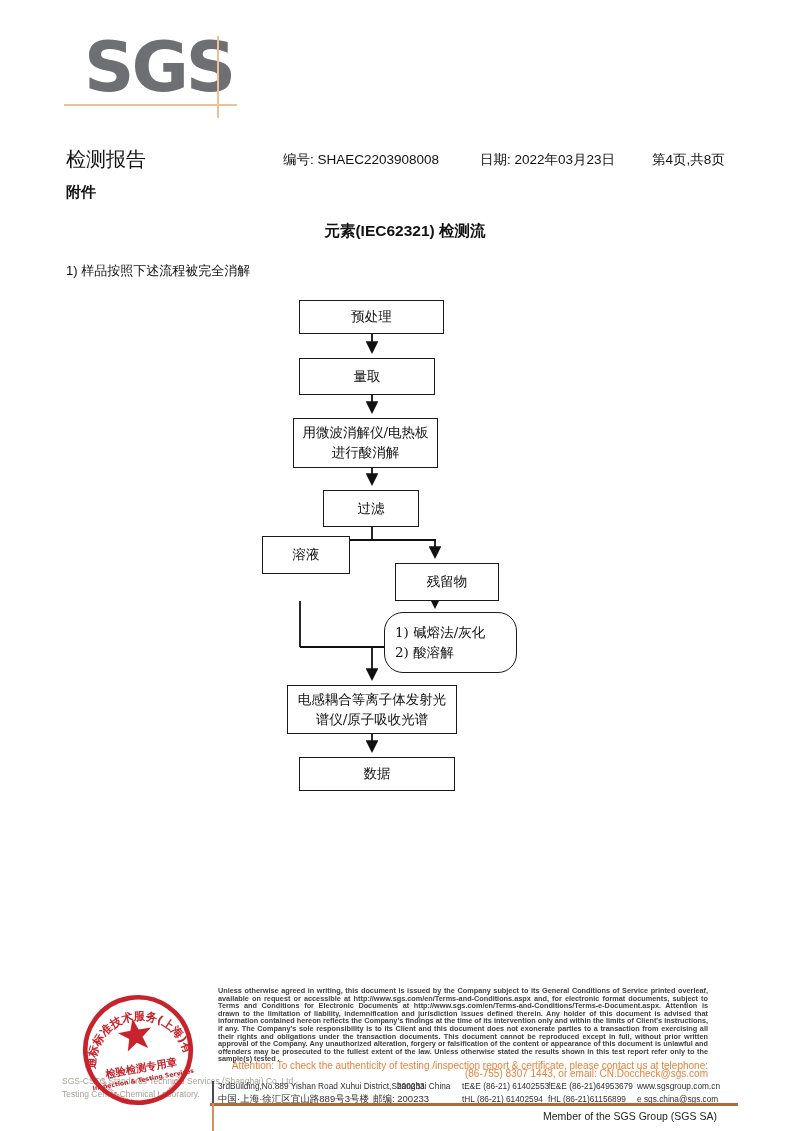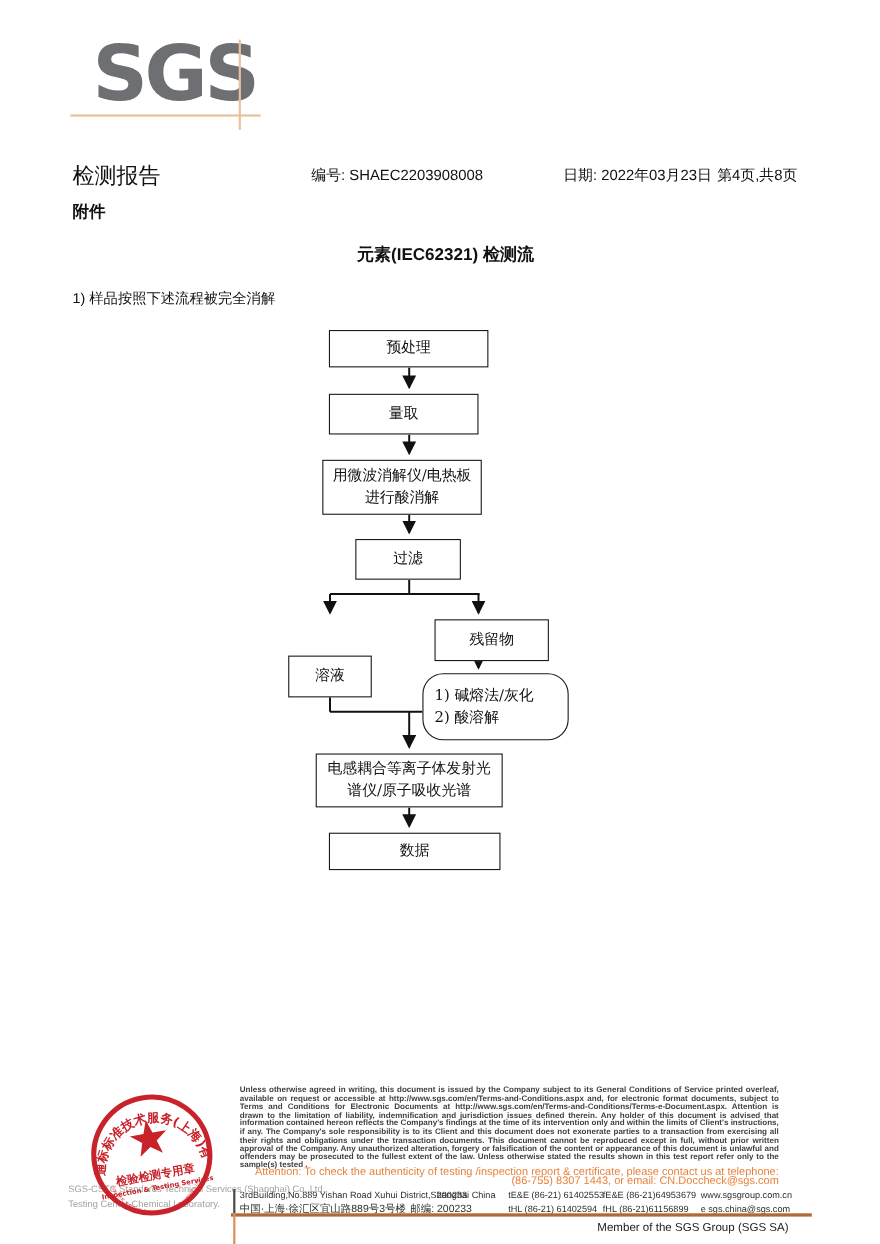--- a/index.html
+++ b/index.html
@@ -10,21 +10,21 @@
   
   .logo-text { position:absolute; left:84px; top:30px; font-family:"DejaVu Sans",sans-serif;
                font-weight:bold; font-size:70px; line-height:74px; color:#6e6f72; letter-spacing:-3px; }
   .logo-hline { position:absolute; left:64px; top:104px; width:173px; height:2px; background:#ecc09a; }
   .logo-vline { position:absolute; left:217px; top:36px; width:2px; height:82px; background:#ecc09a; }
 
   
   .report-title { position:absolute; left:66px; top:146px; font-size:20px; font-weight:normal; color:#111; }
   .hdr-item { position:absolute; top:151px; font-size:13.5px; color:#111; white-space:nowrap; }
   .hdr-no    { left:283px; }
-  .hdr-date  { left:512px; }
+  .hdr-date  { left:480px; }
   .hdr-page  { left:652px; }
   .attachment { position:absolute; left:66px; top:183px; font-size:15px; font-weight:bold; color:#111; }
   .section-title { position:absolute; left:0; top:221px; width:810px; text-align:center;
                    font-size:15.5px; font-weight:bold; color:#111; }
   .intro { position:absolute; left:66px; top:262px; font-size:13px; color:#111; }
 
   
   .fc-box { position:absolute; border:1.6px solid #1a1a1a; background:#fff; color:#111;
             display:flex; flex-direction:column; align-items:center; justify-content:center;
             font-family:"DejaVu Serif","Liberation Serif",serif; font-size:13.5px; line-height:1.45;
@@ -95,21 +95,21 @@
   <div class="fc-box" style="left:299px; top:358px; width:136px; height:37px;">
     <span>量取</span>
   </div>
   <div class="fc-box" style="left:293px; top:418px; width:145px; height:50px;">
     <span>用微波消解仪/电热板</span>
     <span>进行酸消解</span>
   </div>
   <div class="fc-box" style="left:323px; top:490px; width:96px; height:37px;">
     <span>过滤</span>
   </div>
-  <div class="fc-box" style="left:262px; top:596px; width:76px; height:38px;">
+  <div class="fc-box" style="left:262px; top:536px; width:88px; height:38px;">
     <span>溶液</span>
   </div>
   <div class="fc-box" style="left:395px; top:563px; width:104px; height:38px;">
     <span>残留物</span>
   </div>
   <div class="fc-box align-left" style="left:384px; top:612px; width:133px; height:61px;">
     <span>1) 碱熔法/灰化</span>
     <span>2) 酸溶解</span>
   </div>
   <div class="fc-box" style="left:287px; top:685px; width:170px; height:49px;">

